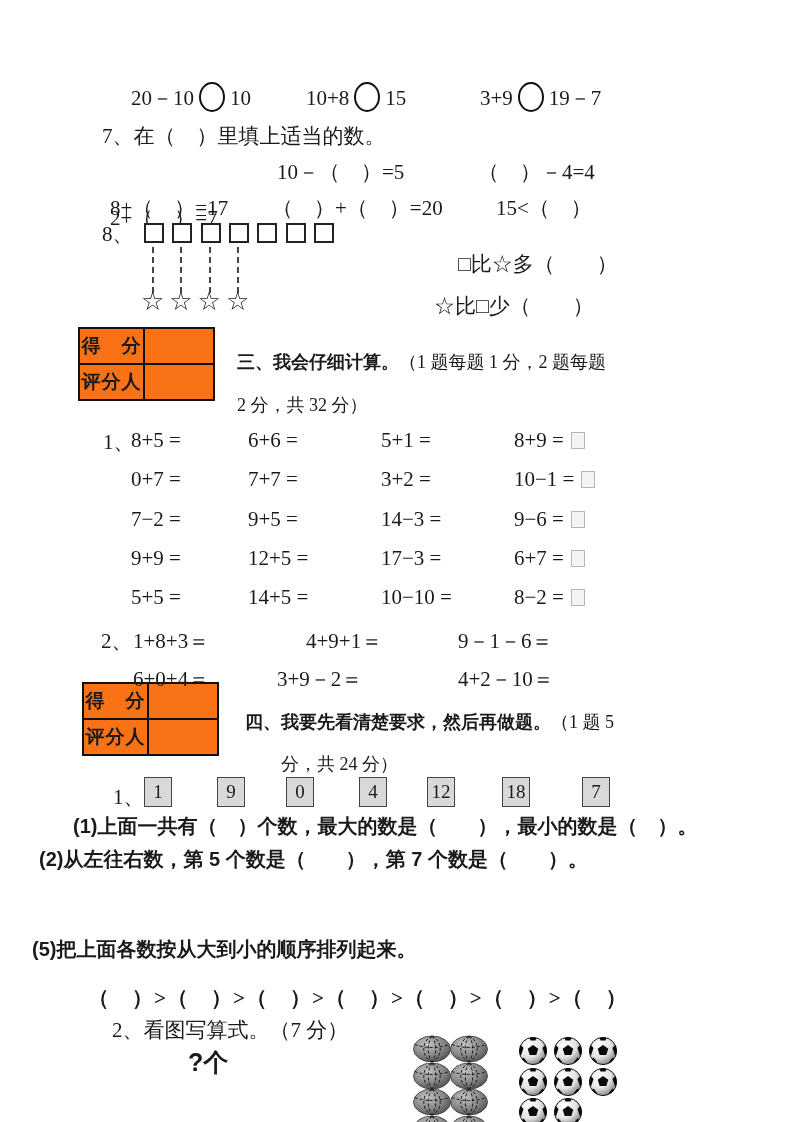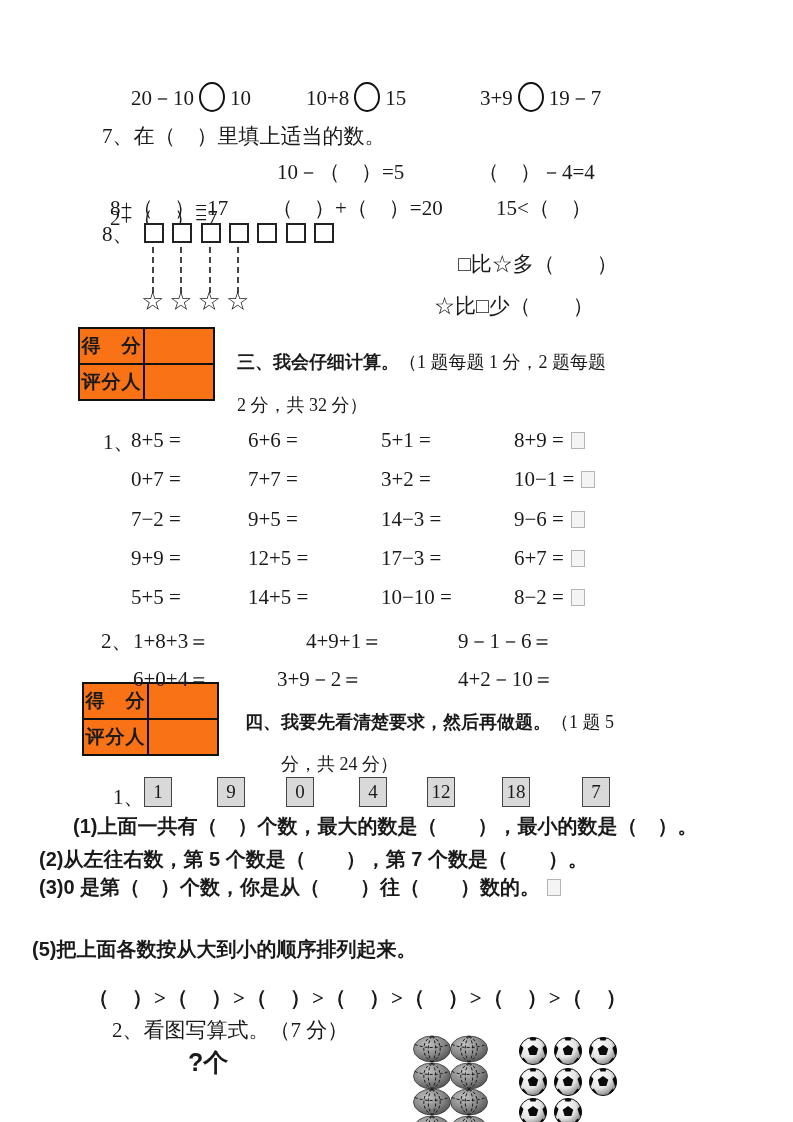--- a/index.html
+++ b/index.html
@@ -174,21 +174,20 @@
     <div class="abs eq" style="left: 113px; top: 783px;">1、</div>
     <div class="num-box" style="left: 144px; top: 777px;">1</div>
     <div class="num-box" style="left: 217px; top: 777px;">9</div>
     <div class="num-box" style="left: 286px; top: 777px;">0</div>
     <div class="num-box" style="left: 359px; top: 777px;">4</div>
     <div class="num-box" style="left: 427px; top: 777px;">12</div>
     <div class="num-box" style="left: 502px; top: 777px;">18</div>
     <div class="num-box" style="left: 582px; top: 777px;">7</div>
     <div class="abs subq" style="left: 32px; top: 813px; margin-left: 41px;">(1)上面一共有（　）个数，最大的数是（　　），最小的数是（　）。</div>
     <div class="abs subq" style="left: 39px; top: 846px;">(2)从左往右数，第 5 个数是（　　），第 7 个数是（　　）。</div>
-    <div class="abs subq" style="left: 39px; top: 874px;">(3)0 是第（　）个数，你是从（　　）往（　　）数的。<span class="ans-box"></span></div>
     <div class="abs subq" style="left: 32px; top: 936px;">(5)把上面各数按从大到小的顺序排列起来。</div>
     <div class="abs order-row" style="left: 88px; top: 984px;">（　）&gt;（　）&gt;（　）&gt;（　）&gt;（　）&gt;（　）&gt;（　）</div>
     <div class="abs hdr" style="left: 112px; top: 1016px;">2、看图写算式。（7 分）</div>
     <div class="abs qmark" style="left: 188px; top: 1046px;">?个</div>
     <svg viewBox="0 0 40 28" width="40" height="28" class="ball" style="left: 412px; top: 1035px;">
       <use href="#sym-basketball"></use>
     </svg>
     <svg viewBox="0 0 40 28" width="40" height="28" class="ball" style="left: 449px; top: 1035px;">
       <use href="#sym-basketball"></use>
     </svg>

